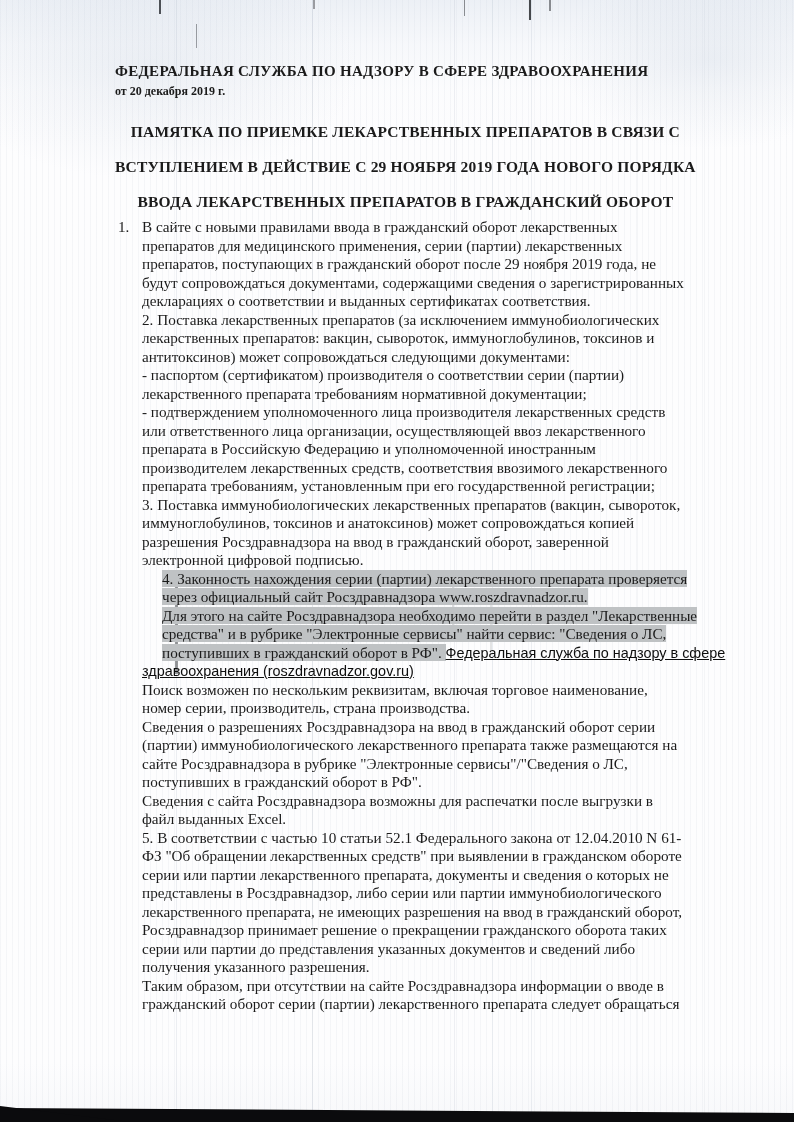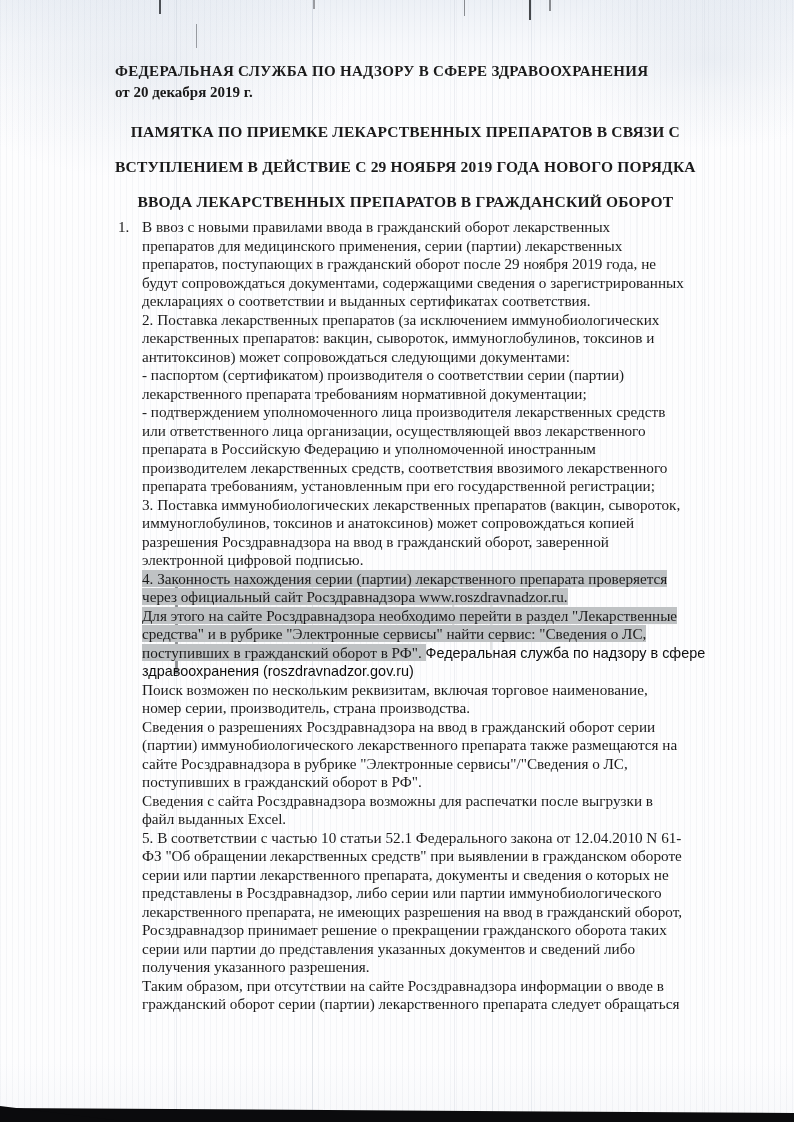--- a/index.html
+++ b/index.html
@@ -7,28 +7,28 @@
     position:relative; width:794px; height:1122px; overflow:hidden;
     font-family:"Liberation Serif", serif; color:var(--ink,#1b1b1b);
     background:
       linear-gradient(180deg, rgba(198,210,226,0.30) 0px, rgba(214,224,236,0.16) 45px, rgba(236,241,247,0.07) 90px, rgba(250,251,253,0) 150px),
       linear-gradient(0deg, rgba(200,208,220,0.10) 0px, rgba(255,255,255,0) 60px),
       repeating-linear-gradient(90deg, rgba(85,105,135,0.05) 0 1px, rgba(0,0,0,0) 1px 6px),
       #fdfdfe;
   }
   
   .org   { position:absolute; left:115px; top:63px;  font-weight:bold; font-size:15px;  letter-spacing:0.3px; white-space:pre; }
-  .date  { position:absolute; left:115px; top:84px;  font-weight:bold; font-size:15px;  white-space:pre; }
+  .date  { position:absolute; left:115px; top:84px;  font-weight:bold; font-size:12px;  white-space:pre; }
   .titles{ position:absolute; left:115px; top:114px; font-weight:bold; font-size:15.5px; line-height:35px; letter-spacing:0.2px;text-align:center; }
   .titles div { white-space:pre; }
   .body-block { position:absolute; left:142px; top:218px; font-size:15.2px; line-height:18.5px; }
   .line  { position:relative; white-space:pre; }
   .marker{ position:absolute; left:-24px; }
-  .hl    { background:var(--hl,#bfc2c4); }
-  .link  { font-family:"Liberation Sans", sans-serif; font-size:14.4px; color:#0d0d0d; }
+  .hl    { background:var(--hl,#bfc2c4);margin-left:20px; }
+  .link  { font-family:"Liberation Sans", sans-serif; font-size:14.4px; text-decoration:underline; color:#0d0d0d; }
   
   .streak { position:absolute; top:0; bottom:0; width:1px; background:rgba(70,90,120,0.10); }
   .tmark  { position:absolute; top:0; width:2px; background:rgba(22,24,28,0.78); }
   .dmark  { position:absolute; width:3px; background:rgba(28,31,36,0.45); }
   .scan-band {
     position:absolute; left:-8px; top:1108px; width:820px; height:18px;
     background:#0b0b0d; transform:rotate(0.35deg); transform-origin:left center;
   }
   .scan-corner {
     position:absolute; left:0; bottom:0; width:130px; height:16px; background:#0b0b0d;
@@ -69,21 +69,21 @@
   <div class="org">ФЕДЕРАЛЬНАЯ СЛУЖБА ПО НАДЗОРУ В СФЕРЕ ЗДРАВООХРАНЕНИЯ</div>
   <div class="date">от 20 декабря 2019 г.</div>
 
   <div class="titles">
     <div>ПАМЯТКА ПО ПРИЕМКЕ ЛЕКАРСТВЕННЫХ ПРЕПАРАТОВ В СВЯЗИ С</div>
     <div>ВСТУПЛЕНИЕМ В ДЕЙСТВИЕ С 29 НОЯБРЯ 2019 ГОДА НОВОГО ПОРЯДКА</div>
     <div>ВВОДА ЛЕКАРСТВЕННЫХ ПРЕПАРАТОВ В ГРАЖДАНСКИЙ ОБОРОТ</div>
   </div>
 
   <div class="body-block">
-      <div class="line"><span class="marker">1.</span><span>В ввоз с новыми правилами ввода в гражданский оборот лекарственных</span></div>
+      <div class="line"><span class="marker">1.</span><span>В сайте с новыми правилами ввода в гражданский оборот лекарственных</span></div>
       <div class="line"><span>препаратов для медицинского применения, серии (партии) лекарственных</span></div>
       <div class="line"><span>препаратов, поступающих в гражданский оборот после 29 ноября 2019 года, не</span></div>
       <div class="line"><span>будут сопровождаться документами, содержащими сведения о зарегистрированных</span></div>
       <div class="line"><span>декларациях о соответствии и выданных сертификатах соответствия.</span></div>
       <div class="line"><span>2. Поставка лекарственных препаратов (за исключением иммунобиологических</span></div>
       <div class="line"><span>лекарственных препаратов: вакцин, сывороток, иммуноглобулинов, токсинов и</span></div>
       <div class="line"><span>антитоксинов) может сопровождаться следующими документами:</span></div>
       <div class="line"><span>- паспортом (сертификатом) производителя о соответствии серии (партии)</span></div>
       <div class="line"><span>лекарственного препарата требованиям нормативной документации;</span></div>
       <div class="line"><span>- подтверждением уполномоченного лица производителя лекарственных средств</span></div>

